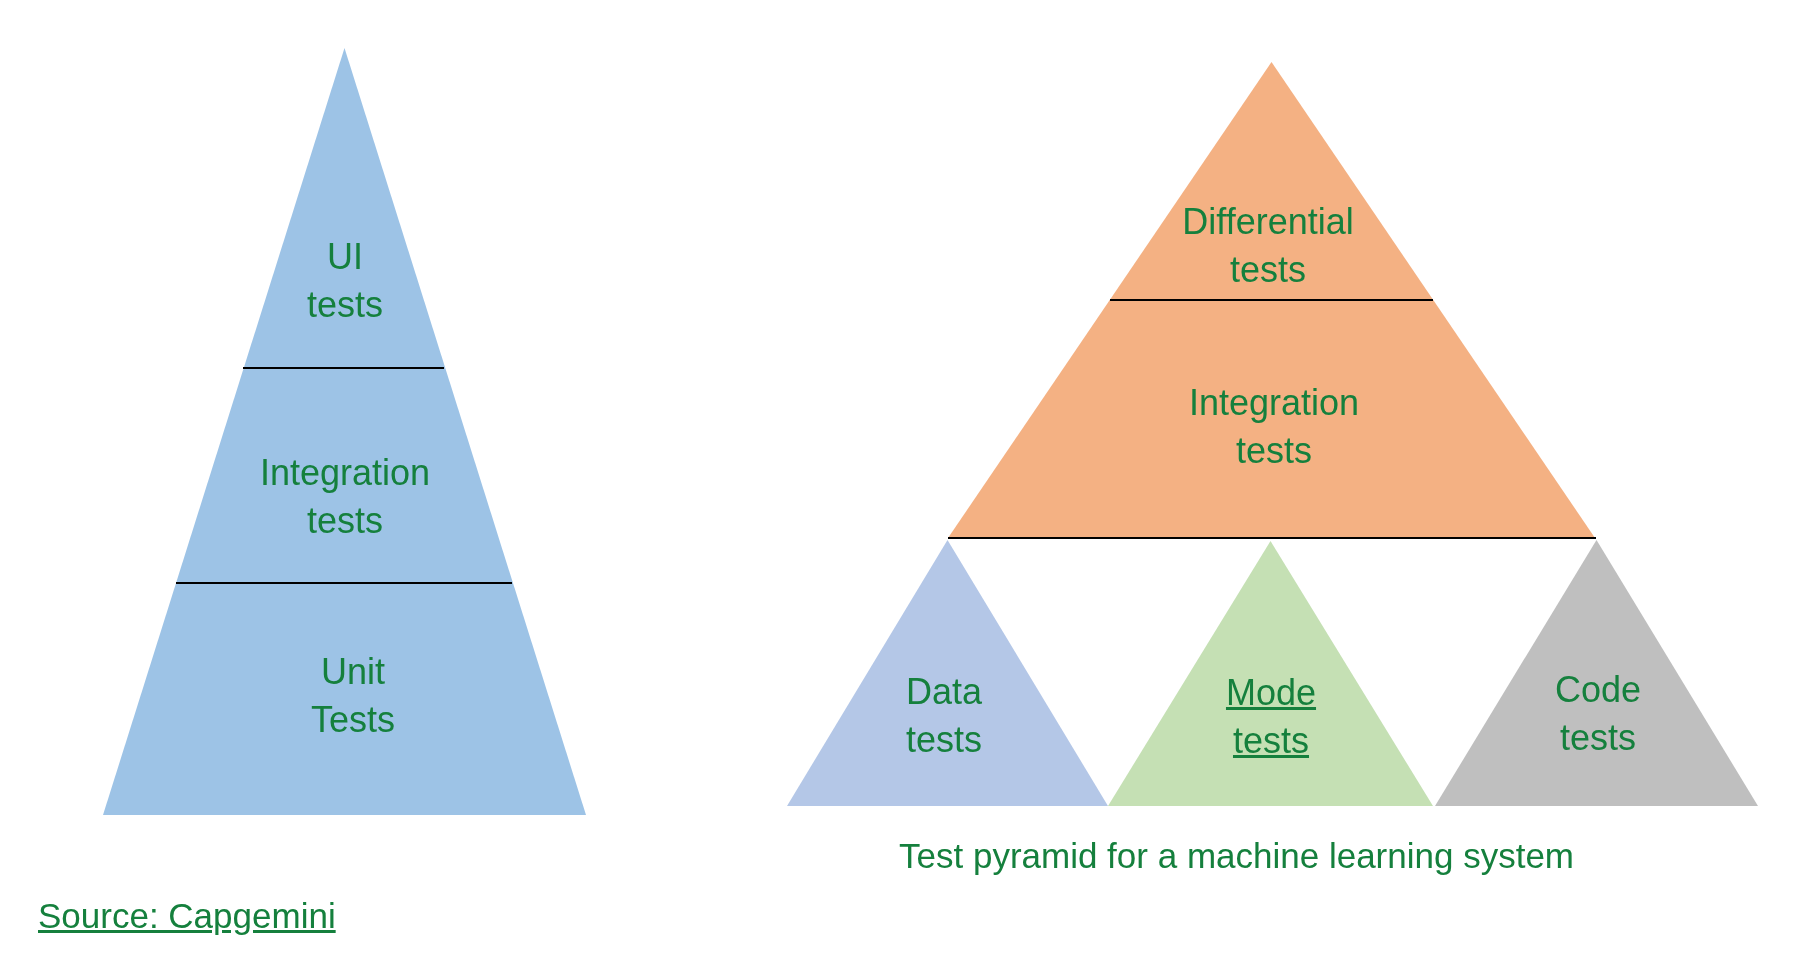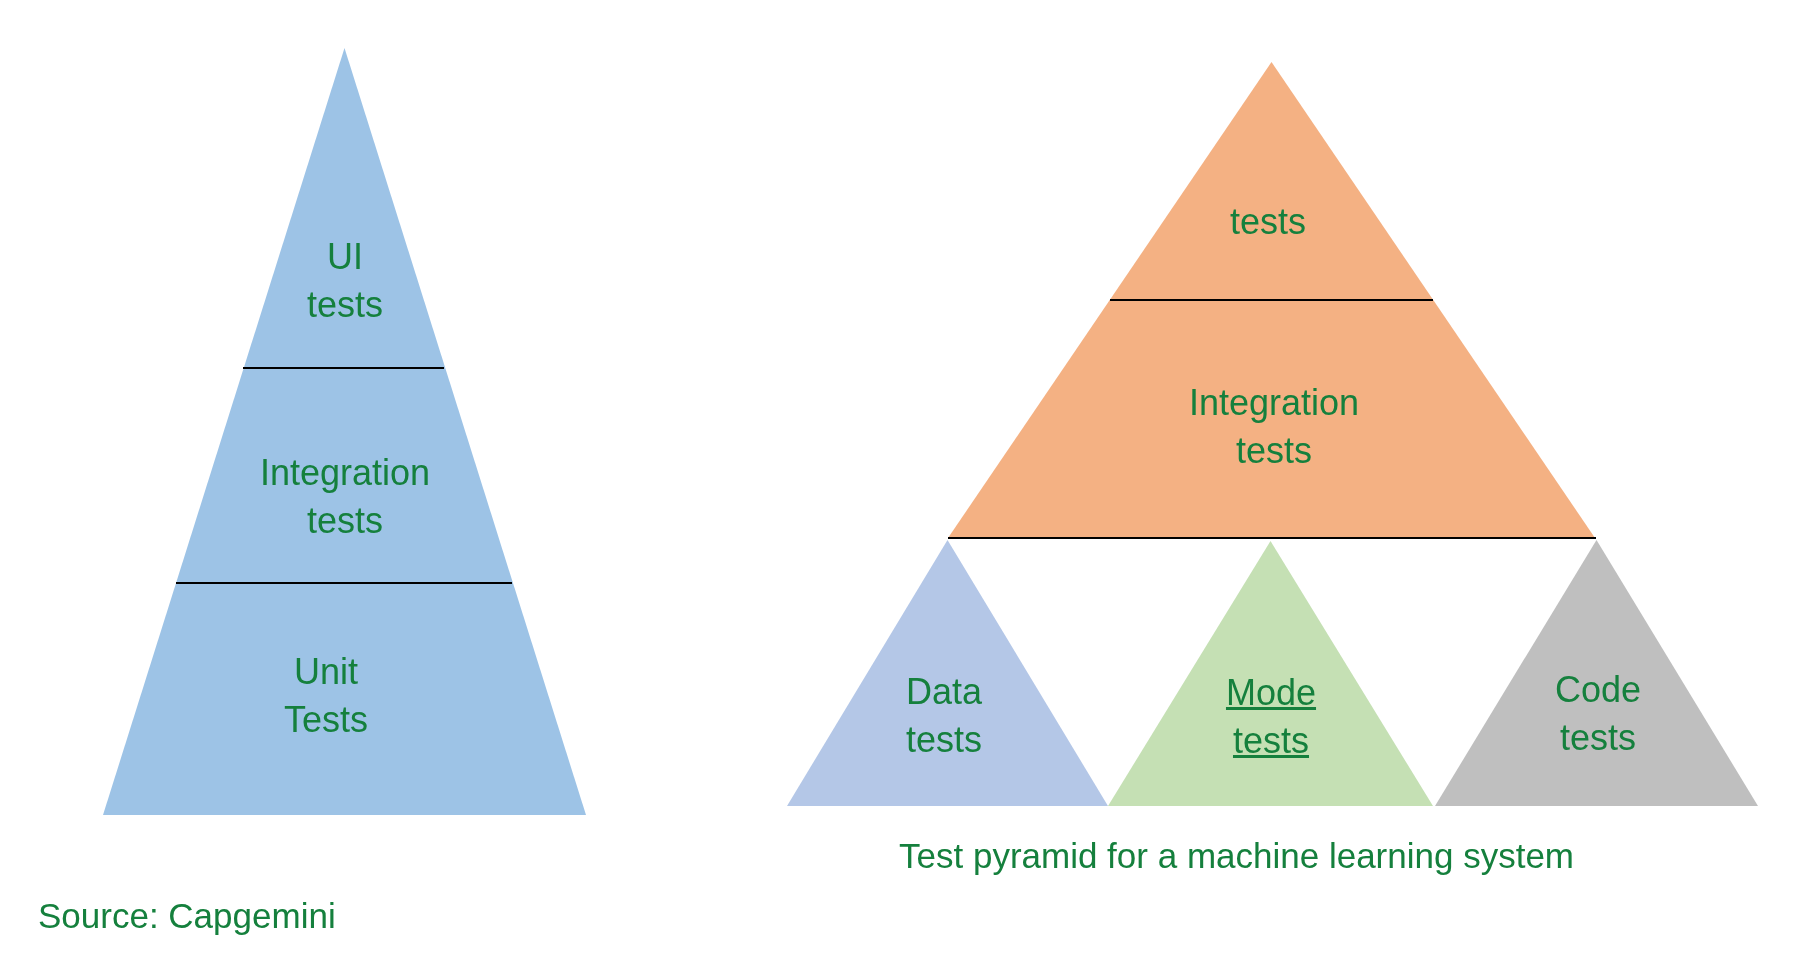--- a/index.html
+++ b/index.html
@@ -50,32 +50,33 @@
   <div class="label" style="left:345px; top:233px;">
     <div>UI</div>
     <div>tests</div>
   </div>
 
   <div class="label" style="left:345px; top:449px;">
     <div>Integration</div>
     <div>tests</div>
   </div>
 
-  <div class="label" style="left:326px; top:648px;">
+  <div class="label" style="left:353px; top:648px;">
     <div>Unit</div>
     <div>Tests</div>
   </div>
 
   <div class="tri" style="left: 948px; top: 62px; width: 647px; height: 476px; background: rgb(244, 177, 131);"></div>
 
   <div class="hline" style="left: 1110px; top: 299px; width: 323px; background: rgb(0, 0, 0);"></div>
 
   <div class="hline" style="left: 948px; top: 537px; width: 648px; background: rgb(0, 0, 0);"></div>
 
   <div class="label" style="left:1268px; top:198px;">
+    <div>Differential</div>
     <div>tests</div>
   </div>
 
   <div class="label" style="left:1274px; top:379px;">
     <div>Integration</div>
     <div>tests</div>
   </div>
 
   <div class="tri" style="left: 787px; top: 540px; width: 321px; height: 266px; background: rgb(180, 199, 231);"></div>
 
@@ -94,15 +95,15 @@
   </div>
 
   <div class="label" style="left:1598px; top:666px;">
     <div>Code</div>
     <div>tests</div>
   </div>
 
 
   <div class="caption" style="left:899px; top:834px;">Test pyramid for a machine learning system</div>
 
-  <div class="caption" style="left:38px; top:894px;">Source: Capgemini</div>
+  <div class="caption" style="left:38px; top:894px;text-decoration:underline;">Source: Capgemini</div>
 
 </div>
 
 </body></html>

